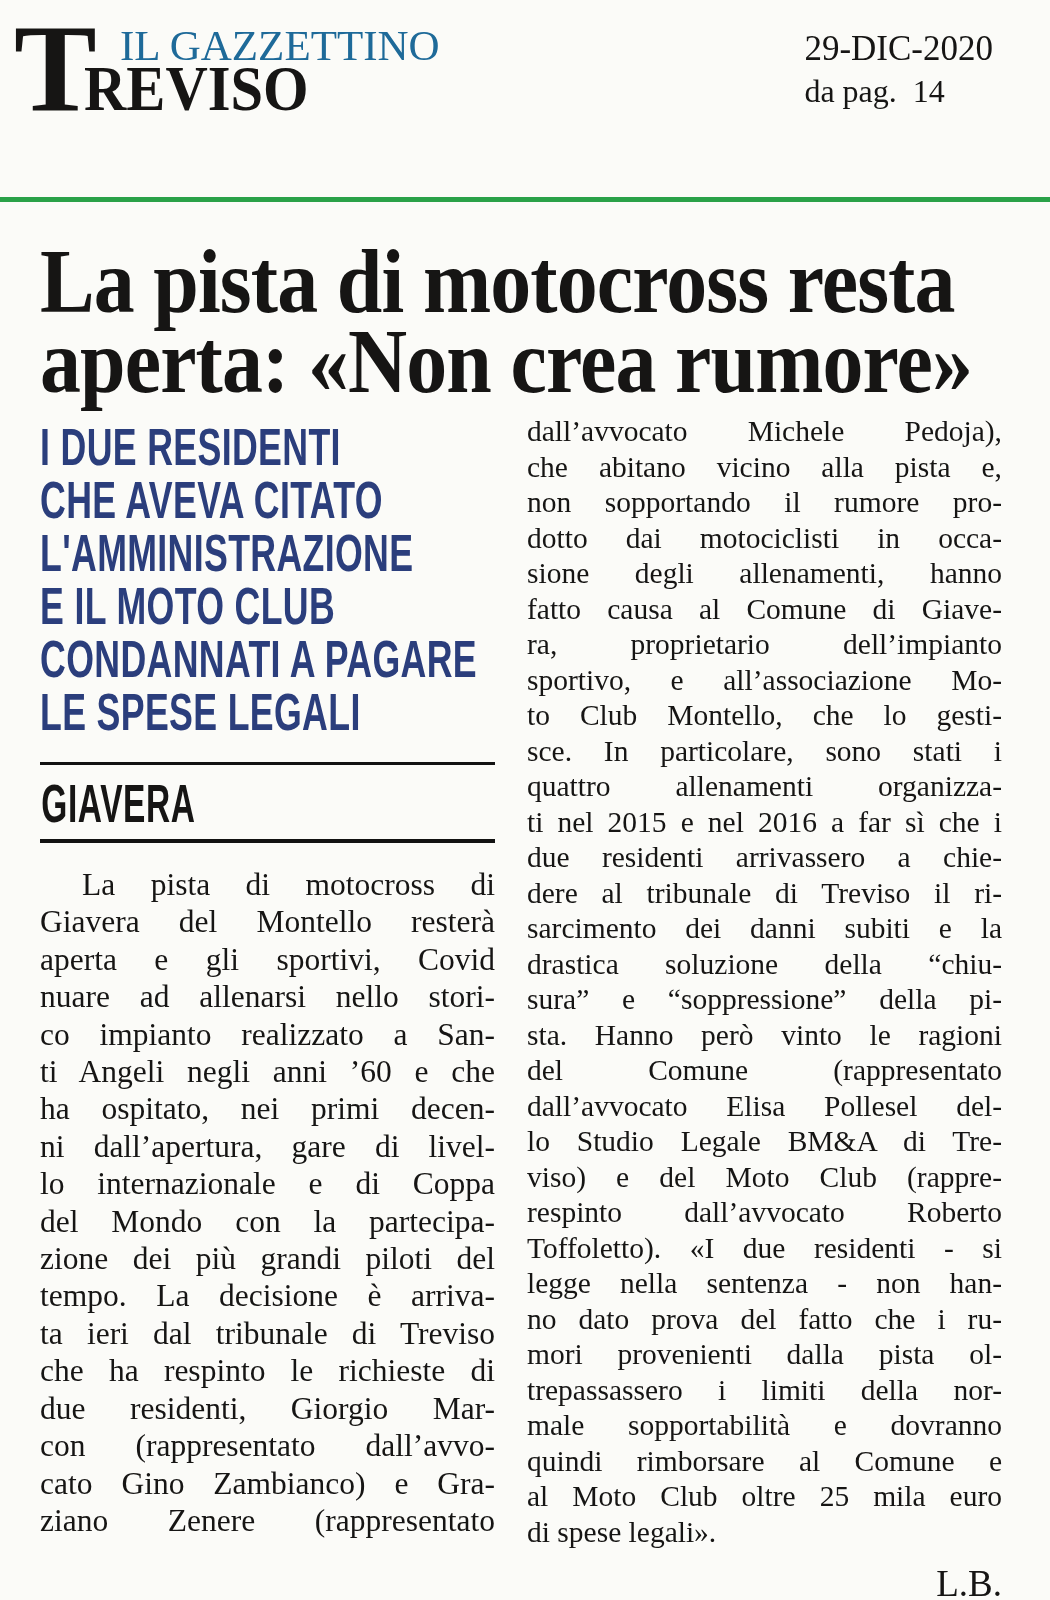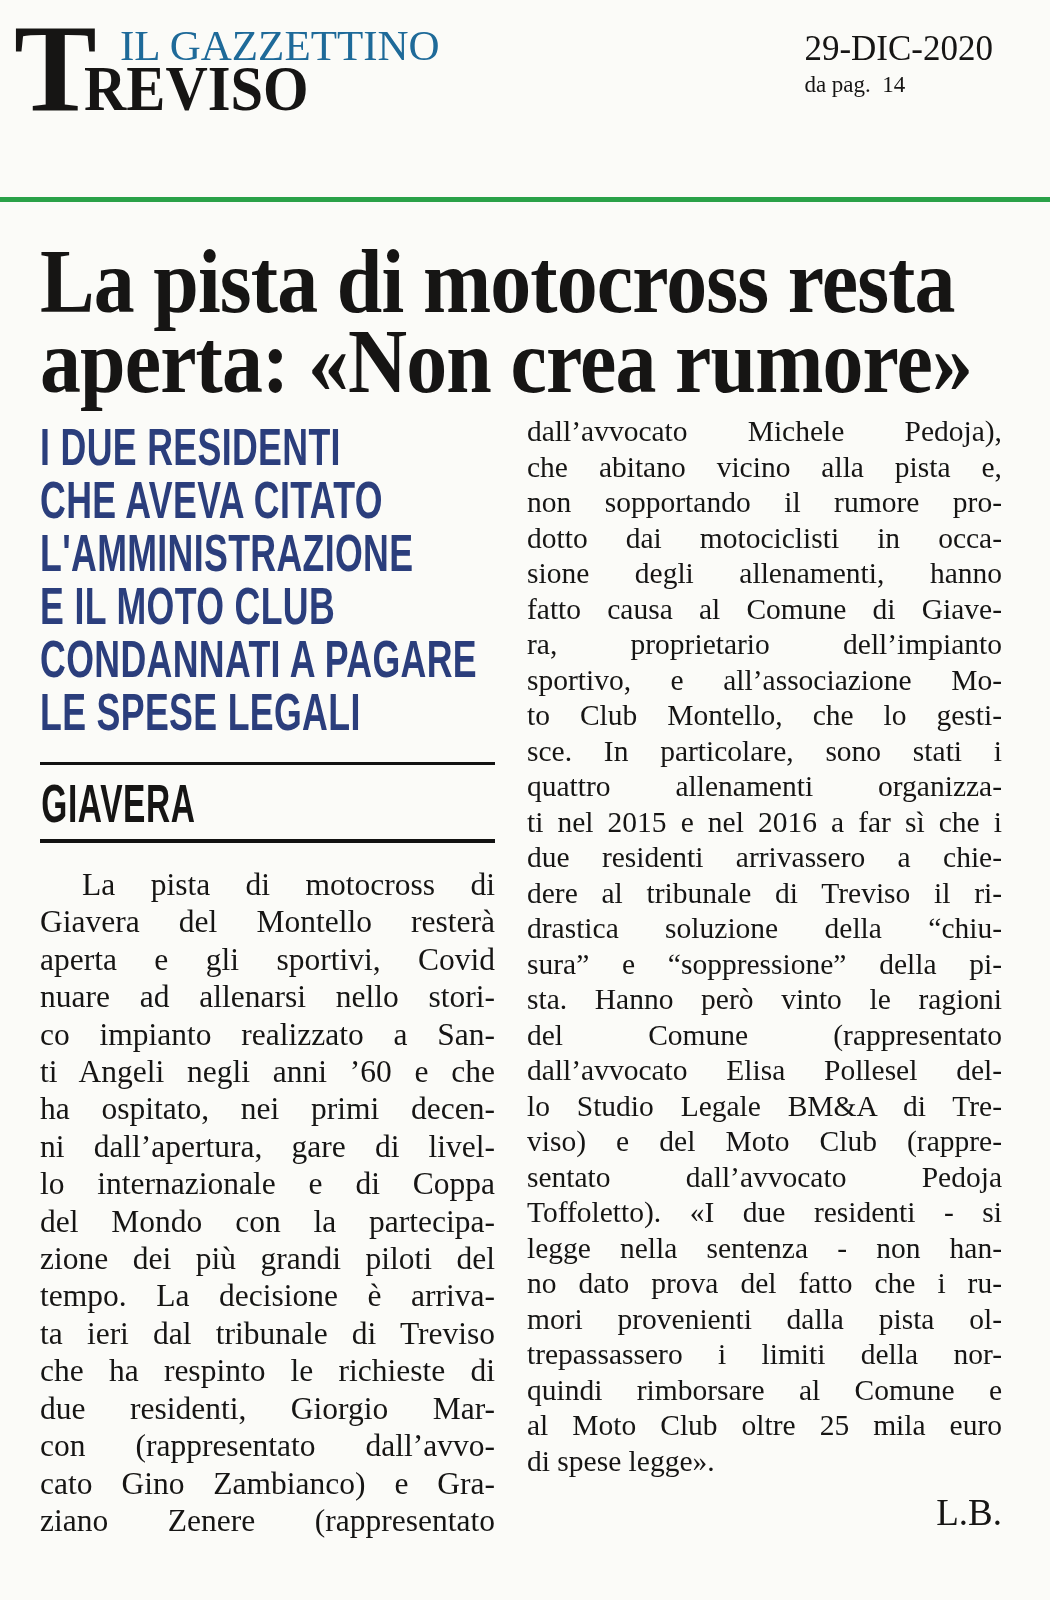--- a/index.html
+++ b/index.html
@@ -32,21 +32,21 @@
     font-family:"Liberation Serif",serif;
   }
   .reviso{
     position:absolute;left:84px;top:58px;
     font-size:63px;line-height:1;font-weight:bold;
     transform:scaleX(0.93);transform-origin:0 0;
     font-family:"Liberation Serif",serif;
   }
   .dateblock{position:absolute;right:57px;top:30px;text-align:left;}
   .date{font-size:35px;line-height:38px;}
-  .page-ref{font-size:23px;line-height:34px;margin-top:0;white-space:pre;}
+  .page-ref{font-size:32px;line-height:34px;margin-top:6px;white-space:pre;}
   .green-rule{
     position:absolute;left:0;top:197px;width:1050px;height:5px;
     background:var(--rule-green,#2aa148);
   }
   
   .article{position:absolute;left:0;top:202px;width:1050px;padding:0 48px 0 40px;margin-top:19px;}
   .headline{
     margin-top:20px;width:1090px;
     transform:scaleX(0.89);transform-origin:0 0;
     font-weight:bold;font-size:92px;line-height:80px;letter-spacing:-1px;
@@ -153,33 +153,35 @@
           <div class="line">sione degli allenamenti, hanno</div>
           <div class="line">fatto causa al Comune di Giave-</div>
           <div class="line">ra, proprietario dell’impianto</div>
           <div class="line">sportivo, e all’associazione Mo-</div>
           <div class="line">to Club Montello, che lo gesti-</div>
           <div class="line">sce. In particolare, sono stati i</div>
           <div class="line">quattro allenamenti organizza-</div>
           <div class="line">ti nel 2015 e nel 2016 a far sì che i</div>
           <div class="line">due residenti arrivassero a chie-</div>
           <div class="line">dere al tribunale di Treviso il ri-</div>
+          <div class="line">sarcimento dei danni subiti e la</div>
           <div class="line">drastica soluzione della “chiu-</div>
           <div class="line">sura” e “soppressione” della pi-</div>
           <div class="line">sta. Hanno però vinto le ragioni</div>
           <div class="line">del Comune (rappresentato</div>
           <div class="line">dall’avvocato Elisa Pollesel del-</div>
           <div class="line">lo Studio Legale BM&amp;A di Tre-</div>
           <div class="line">viso) e del Moto Club (rappre-</div>
-          <div class="line">sentato dall’avvocato Pedoja</div>
+          <div class="line">respinto dall’avvocato Roberto</div>
           <div class="line">Toffoletto). «I due residenti - si</div>
           <div class="line">legge nella sentenza - non han-</div>
           <div class="line">no dato prova del fatto che i ru-</div>
           <div class="line">mori provenienti dalla pista ol-</div>
           <div class="line">trepassassero i limiti della nor-</div>
+          <div class="line">male sopportabilità e dovranno</div>
           <div class="line">quindi rimborsare al Comune e</div>
           <div class="line">al Moto Club oltre 25 mila euro</div>
-          <div class="line">di spese legge».</div>
+          <div class="line">di spese legali».</div>
         </div>
       <div class="signature">L.B.</div>
     </section>
   </div>
 </main>
 
 </body></html>

